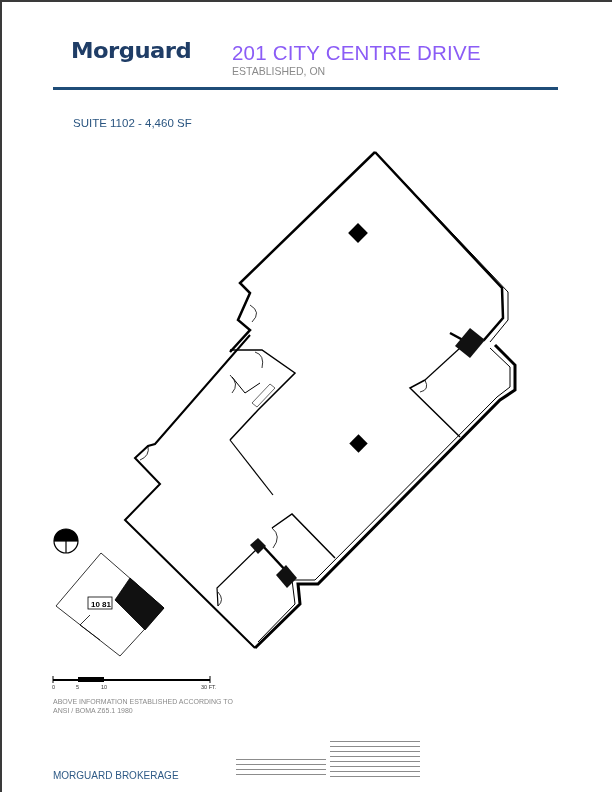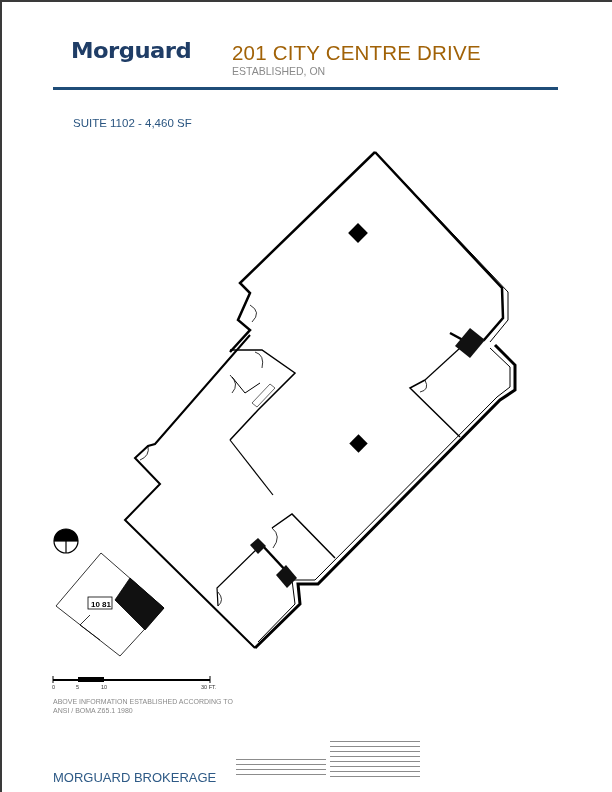--- a/index.html
+++ b/index.html
@@ -2,28 +2,28 @@
 <html><head>
 <meta charset="utf-8">
 <style>
   html, body { margin:0; padding:0; background:#fff; }
   body { width:612px; height:792px; position:relative; overflow:hidden;
          font-family:"Liberation Sans", sans-serif; }
   .page-border { position:absolute; left:0; top:0; width:612px; height:792px;
                  border-top:2px solid #3a3a3a; border-left:2px solid #3a3a3a; box-sizing:border-box; pointer-events:none; }
   .logo { position:absolute; left:71px; top:39px; font-size:21px; font-weight:bold; color:#1f3d66;
           letter-spacing:-0.5px; font-family:"DejaVu Sans", sans-serif; transform:scaleX(1.08); transform-origin:left; }
-  .title { position:absolute; left:232px; top:41px; font-size:20.5px; color:#a16207; letter-spacing:0.2px; }
+  .title { position:absolute; left:232px; top:41px; font-size:20.5px; color:#8b5cf6; letter-spacing:0.2px; }
   .subtitle { position:absolute; left:232px; top:65px; font-size:10.5px; color:#8a8a8a; }
   .header-rule { position:absolute; left:53px; top:87px; width:505px; height:3px; background:#1f4d78; }
   .suite { position:absolute; left:73px; top:117px; font-size:11.5px; color:#2a5580; }
   .plan { position:absolute; left:0; top:0; }
   .scale-label { position:absolute; font-size:5.5px; color:#333; }
   .note { position:absolute; left:53px; top:697px; font-size:7px; color:#8a8a8a; line-height:9px; width:220px; }
-  .brokerage { position:absolute; left:53px; top:770px; font-size:13px; color:#2e5a86; }
+  .brokerage { position:absolute; left:53px; top:770px; font-size:10px; color:#2e5a86; }
   .lines-block { position:absolute; }
   .lines-block div { height:1px; background:#8c8c8c; margin-bottom:4px; }
 </style>
 </head>
 <body>
 
 <div class="page-border"></div>
 
 <div class="logo">Morguard</div>
 <div class="title">201 CITY CENTRE DRIVE</div>

